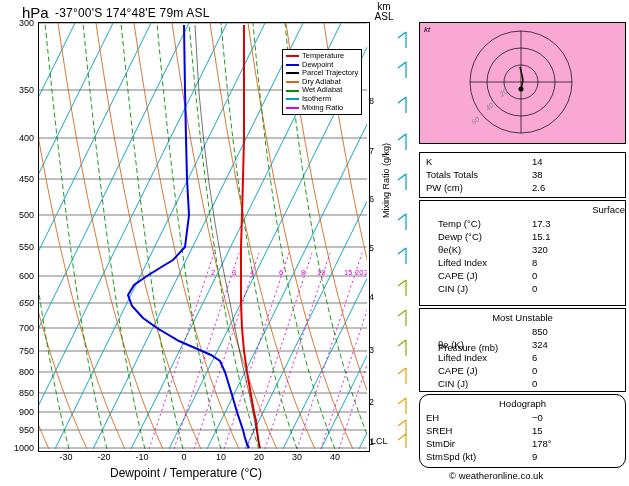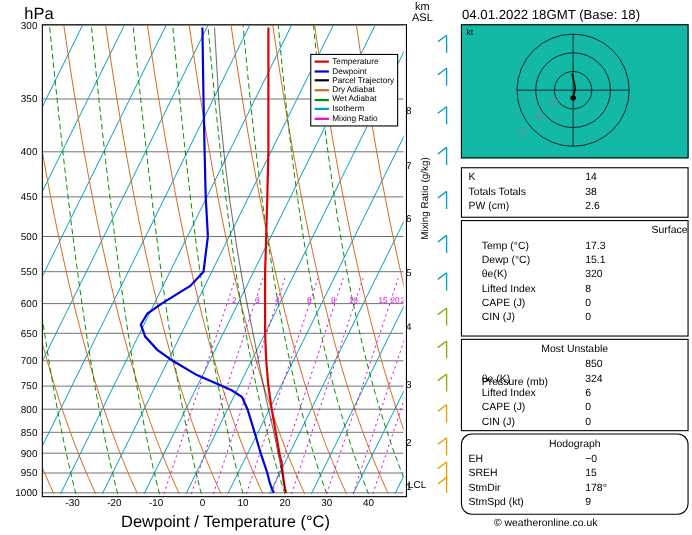--- a/index.html
+++ b/index.html
@@ -24,36 +24,36 @@
   .plot{position:absolute;left:38px;top:22px;width:330px;height:428px;
         border:1px solid #000;background:#fff;overflow:hidden;}
   .plot svg{display:block;}
 
   .ylabels{position:absolute;left:0px;top:22px;width:36px;height:430px;}
   .ylabels div{position:absolute;right:2px;font-size:9px;text-align:right;}
 
   .xlabels{position:absolute;left:0px;top:452px;width:400px;height:14px;}
   .xlabels div{position:absolute;font-size:9px;text-align:center;width:30px;}
 
-  .xaxis-title{position:absolute;left:110px;top:466px;font-size:15px;}
+  .xaxis-title{position:absolute;left:110px;top:466px;font-size:12px;}
 
   .kmlabels{position:absolute;left:369px;top:22px;width:30px;height:430px;}
   .kmlabels div{position:absolute;left:0;font-size:9px;}
 
   .mixlabel{position:absolute;left:381px;top:218px;font-size:9px;
             transform:rotate(-90deg);transform-origin:left top;white-space:nowrap;color:#000;}
 
   
   .legend{position:absolute;left:243px;top:26px;background:#ffffff;border:1px solid #000;
           padding:2px 3px 2px 3px;font-size:7.5px;line-height:8.6px;}
   .legend .row{display:flex;align-items:center;height:8.6px;}
   .legend .sw{width:13px;height:2px;margin-right:3px;}
 
   
-  .hodo{position:absolute;left:419px;top:22px;width:205px;height:120px;border:1px solid #000;background:#14b8a6;}
+  .hodo{position:absolute;left:419px;top:22px;width:205px;height:120px;border:1px solid #000;background:#f9a8d4;font-style:italic;}
   .hodo .kt{position:absolute;left:4px;top:2px;font-size:8px;}
 
   .panel{position:absolute;border:1px solid #000;background:#fff;}
   .panel .line{position:absolute;font-size:9.5px;white-space:nowrap;}
   .panel .ctr{position:absolute;width:100%;text-align:center;font-size:9.5px;}
 
   .p1{left:419px;top:152px;width:205px;height:44px;}
   .p2{left:419px;top:200px;width:205px;height:104px;}
   .p3{left:419px;top:308px;width:205px;height:82px;}
   .p4{left:419px;top:394px;width:205px;height:72px;border-radius:10px;}
@@ -62,35 +62,35 @@
 
   .windcol{position:absolute;left:396px;top:22px;width:22px;height:428px;}
   .lcl{position:absolute;left:371px;top:436px;font-size:9px;}
 </style>
 </head>
 <body>
 
 <div class="root">
 
   <div class="hdr-hpa">hPa</div>
+  <div class="hdr-title">-37°00'S 174°48'E 79m ASL</div>
   <div class="hdr-km">
     <span>km</span><br>
     <span>ASL</span>
   </div>
-  <div class="hdr-date">04.01.2022 18GMT (Base: 18)</div>
 
   <div class="ylabels">
     <div style="top:-4px;">300</div>
     <div style="top:63px;">350</div>
     <div style="top:111px;">400</div>
     <div style="top:152px;">450</div>
     <div style="top:188px;">500</div>
     <div style="top:220px;">550</div>
     <div style="top:249px;">600</div>
-    <div style="top:276px;">650</div>
+    <div style="top:276px;font-style:italic;">650</div>
     <div style="top:301px;">700</div>
     <div style="top:324px;">750</div>
     <div style="top:345px;">800</div>
     <div style="top:366px;">850</div>
     <div style="top:385px;">900</div>
     <div style="top:403px;">950</div>
     <div style="top:421px;">1000</div>
   </div>
 
   <div class="plot">

